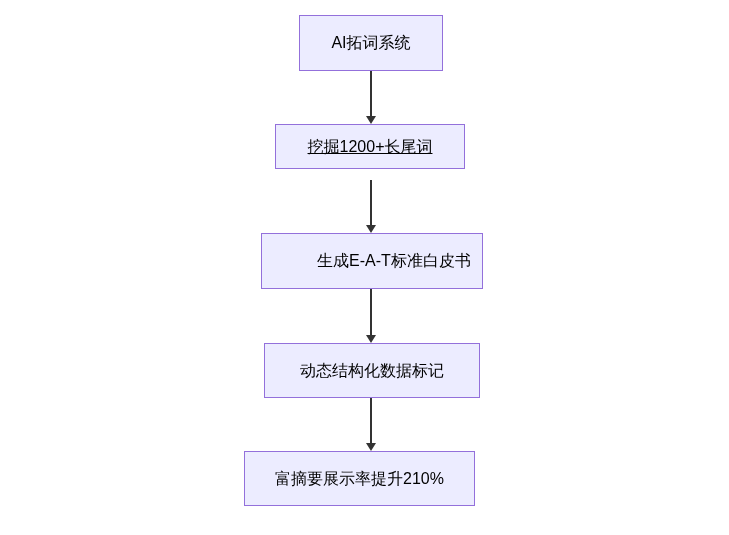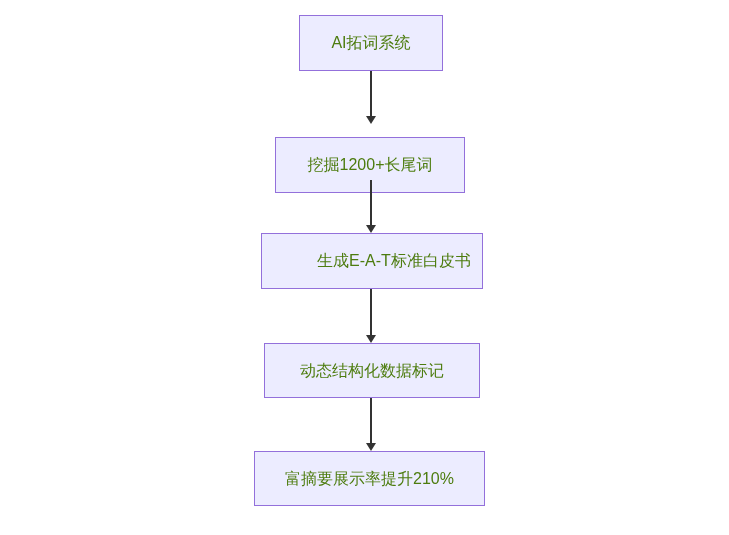--- a/index.html
+++ b/index.html
@@ -13,34 +13,34 @@
     width: 729px;
     height: 535px;
     background: #ffffff;
     overflow: hidden;
   }
   .flow-node {
     position: absolute;
     box-sizing: border-box;
     background: #ECECFF;
     border: 1px solid #9370DB;
-    color: #4d7c0f;
+    color: #000000;
     font-size: 16px;
     display: flex;
     align-items: center;
     justify-content: center;
     text-align: center;
     line-height: 1.2;
     white-space: nowrap;
   }
   .node-1 { left: 299px; top: 15px;  width: 144px; height: 56px; }
-  .node-2 { left: 275px; top: 137px; width: 190px; height: 56px; }
+  .node-2 { left: 275px; top: 124px; width: 190px; height: 45px; text-decoration: underline; }
   .node-3 { left: 261px; top: 233px; width: 222px; height: 56px; padding-left: 44px; }
   .node-4 { left: 264px; top: 343px; width: 216px; height: 55px; }
-  .node-5 { left: 254px; top: 451px; width: 231px; height: 55px; text-align: center; }
+  .node-5 { left: 244px; top: 451px; width: 231px; height: 55px; text-align: center; }
 
   .connector {
     position: absolute;
     left: 365px;           
     width: 12px;
   }
   .conn-1 { top: 71px;  height: 53px; }
   .conn-2 { top: 180px; height: 53px; }
   .conn-3 { top: 289px; height: 54px; }
   .conn-4 { top: 398px; height: 53px; }

